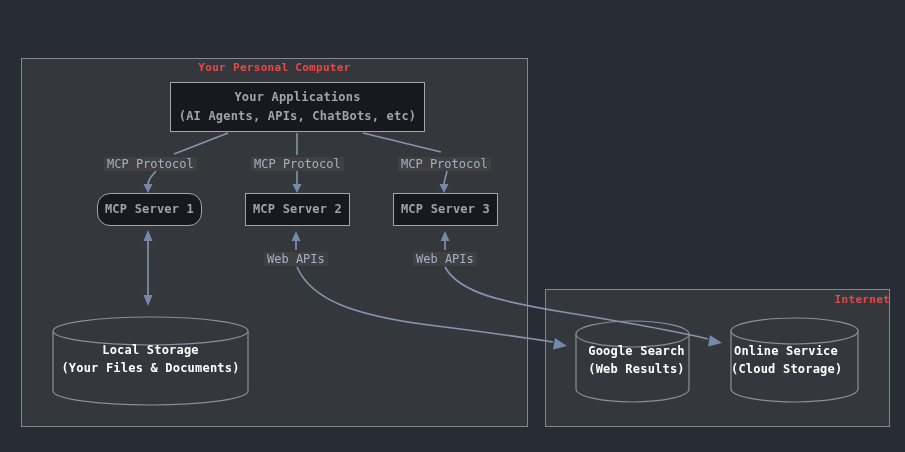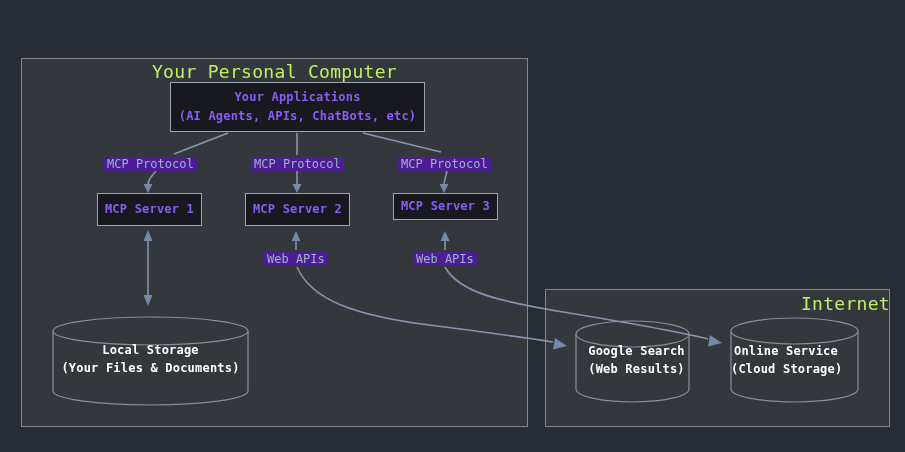--- a/index.html
+++ b/index.html
@@ -12,51 +12,51 @@
   }
   .panel{
     position:absolute;
     background:#34373c;
     border:1px solid #83888f;
     box-sizing:border-box;
     z-index:1;
   }
   .panel-title{
     position:absolute;
-    color:#bef264;
-    font-size:18px;
-    font-weight:normal;
+    color:#ef4444;
+    font-size:11px;
+    font-weight:bold;
     text-align:center;
     z-index:3;
     letter-spacing:0.3px;
   }
   svg.wires{
     position:absolute;left:0;top:0;
     z-index:2;
     pointer-events:none;
   }
   .node{
     position:absolute;
     background:#17191e;
     border:1px solid #a0a6ae;
     box-sizing:border-box;
-    color:#8b5cf6;
+    color:#a3a3a3;
     font-size:12px;
     font-weight:bold;
     display:flex;
     flex-direction:column;
     align-items:center;
     justify-content:center;
     z-index:3;
     letter-spacing:0.2px;
   }
   .node .l{line-height:19px;white-space:nowrap;}
   .tag{
     position:absolute;
-    background:#4c1d95;
+    background:#404040;
     color:#a2b0cb;
     font-size:12px;
     line-height:14px;
     padding:0 3px;
     white-space:nowrap;
     z-index:4;
     text-align:center;
   }
   .cyl-text{
     position:absolute;
@@ -118,27 +118,27 @@
 
 <div class="node" style="left:170px;top:82px;width:255px;height:50px;">
   <div class="l">Your Applications</div>
   <div class="l">(AI Agents, APIs, ChatBots, etc)</div>
 </div>
 
 <div class="tag" style="left:104px;top:157px;">MCP Protocol</div>
 <div class="tag" style="left:251px;top:157px;">MCP Protocol</div>
 <div class="tag" style="left:398px;top:157px;">MCP Protocol</div>
 
-<div class="node" style="left:97px;top:193px;width:105px;height:33px;">
+<div class="node" style="left:97px;top:193px;width:105px;height:33px;border-radius:13px;">
   <div class="l">MCP Server 1</div>
 </div>
 <div class="node" style="left:245px;top:193px;width:105px;height:33px;">
   <div class="l">MCP Server 2</div>
 </div>
-<div class="node" style="left:393px;top:193px;width:105px;height:27px;">
+<div class="node" style="left:393px;top:193px;width:105px;height:33px;">
   <div class="l">MCP Server 3</div>
 </div>
 
 <div class="tag" style="left:264px;top:252px;">Web APIs</div>
 <div class="tag" style="left:413px;top:252px;">Web APIs</div>
 
 <div class="cyl-text" style="left:53px;top:341px;width:195px;">
   <div class="l">Local Storage</div>
   <div class="l">(Your Files &amp; Documents)</div>
 </div>

